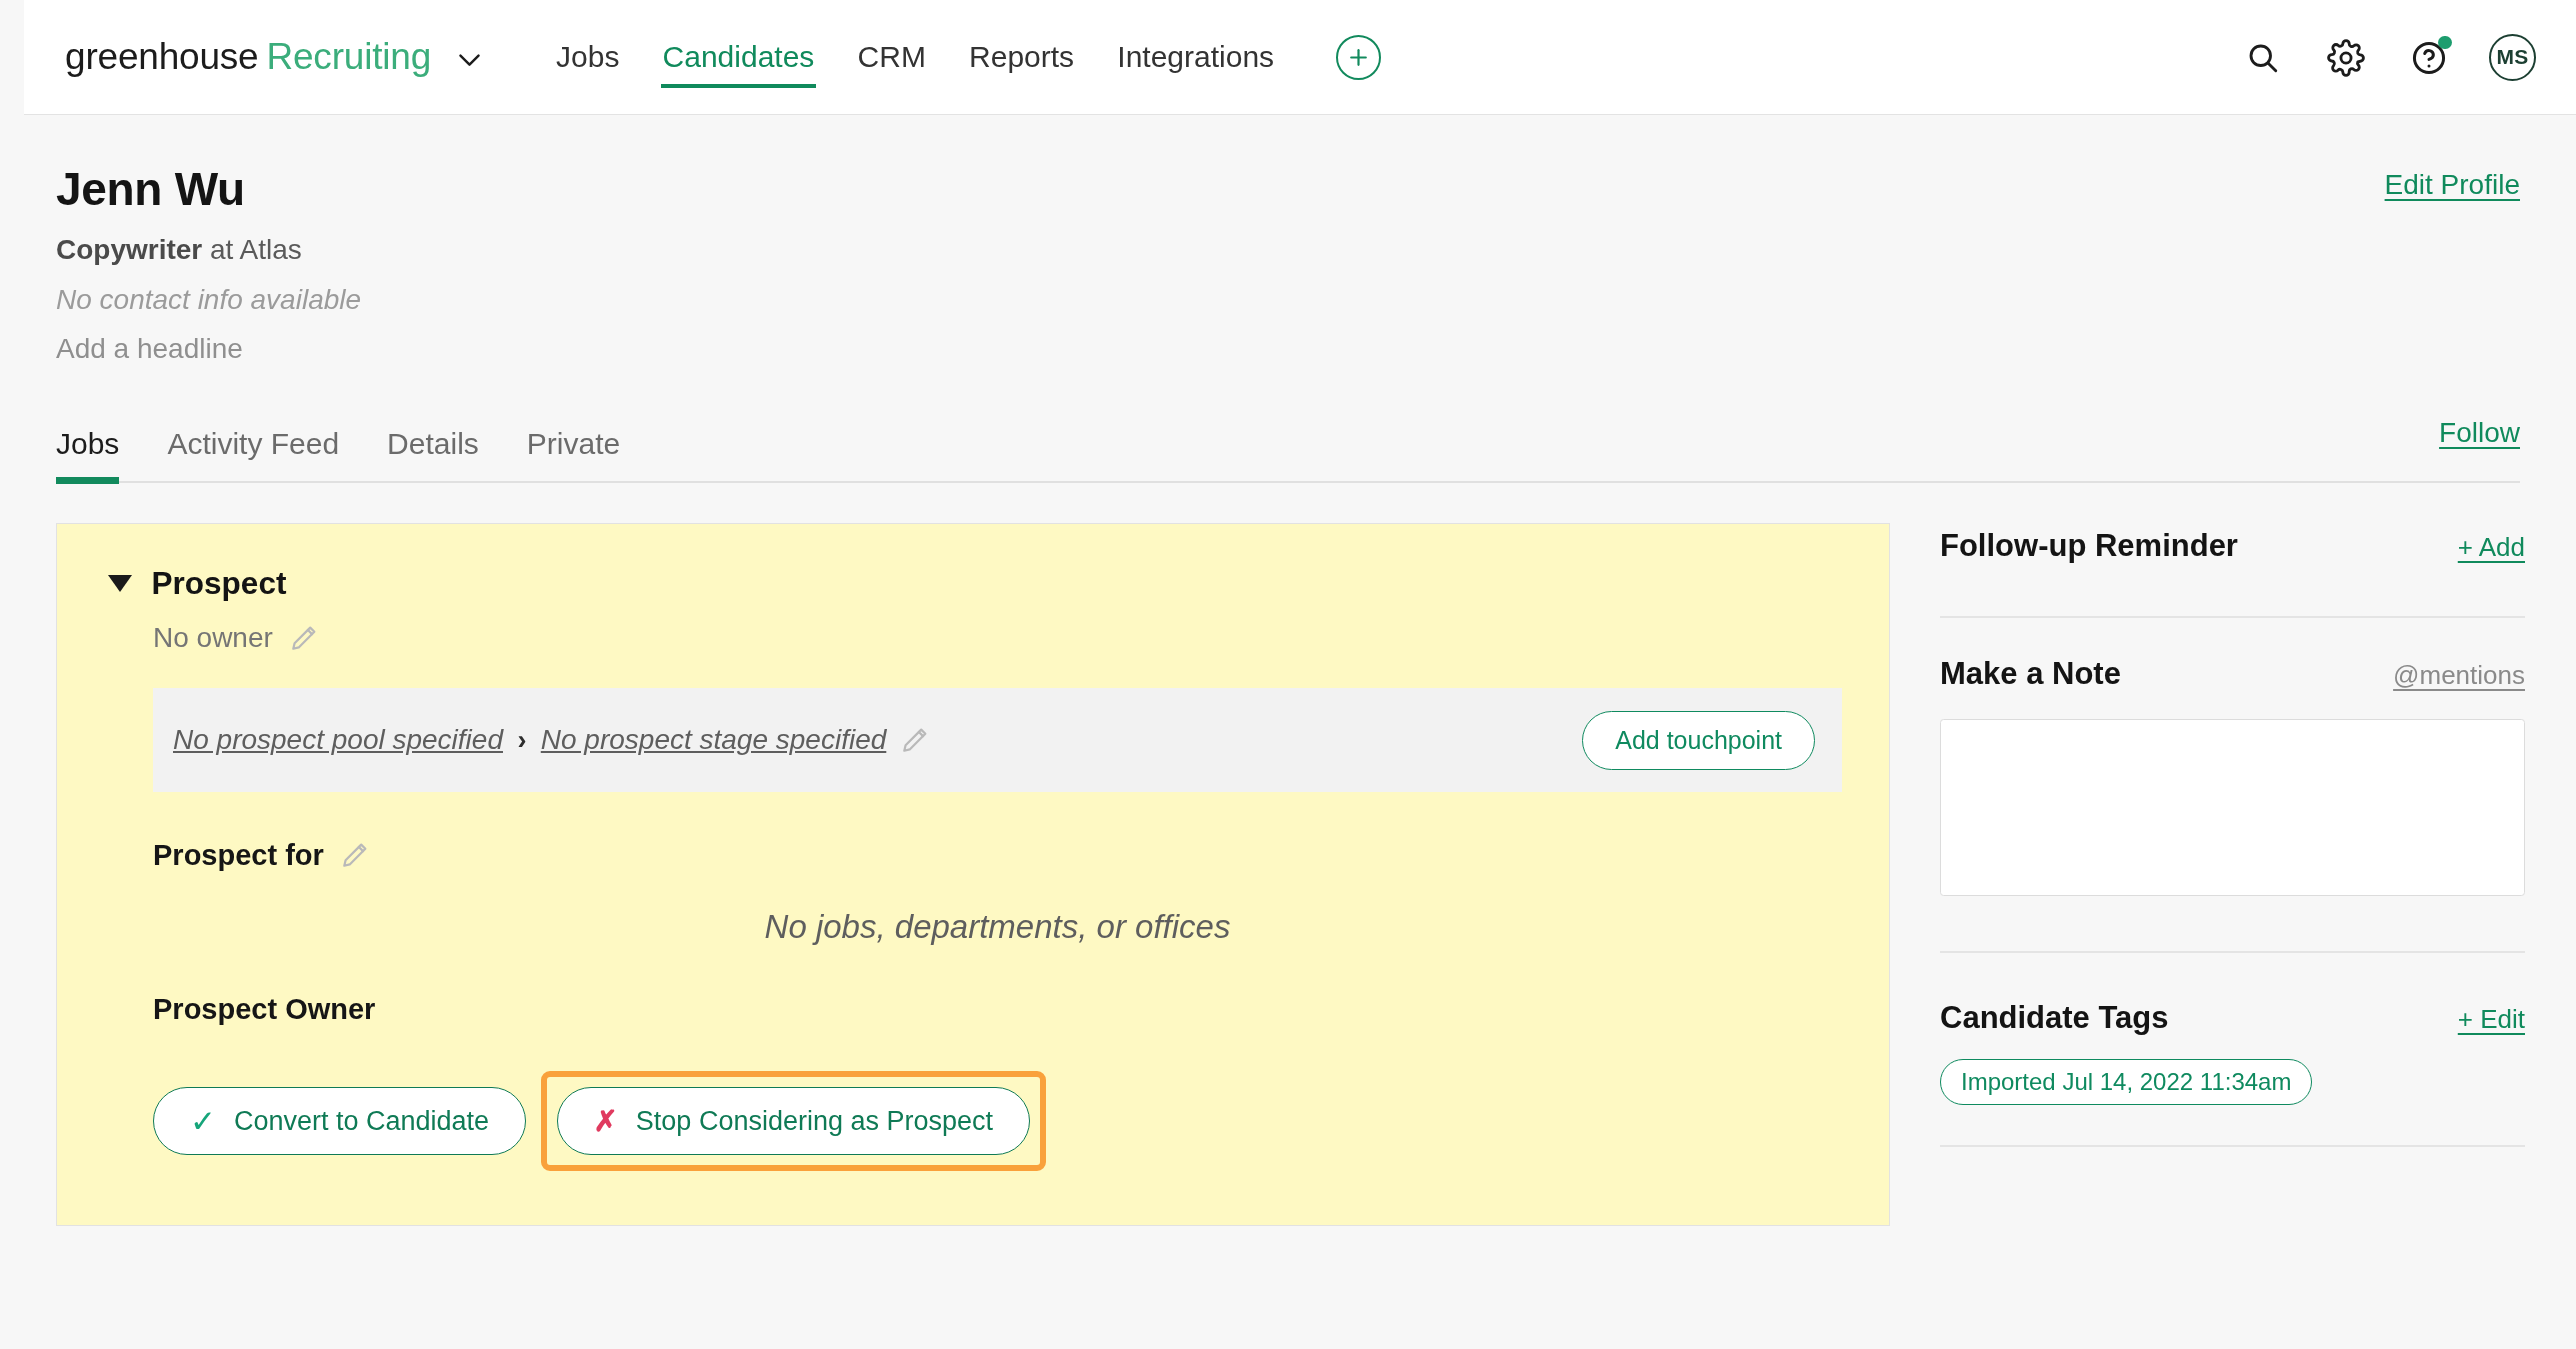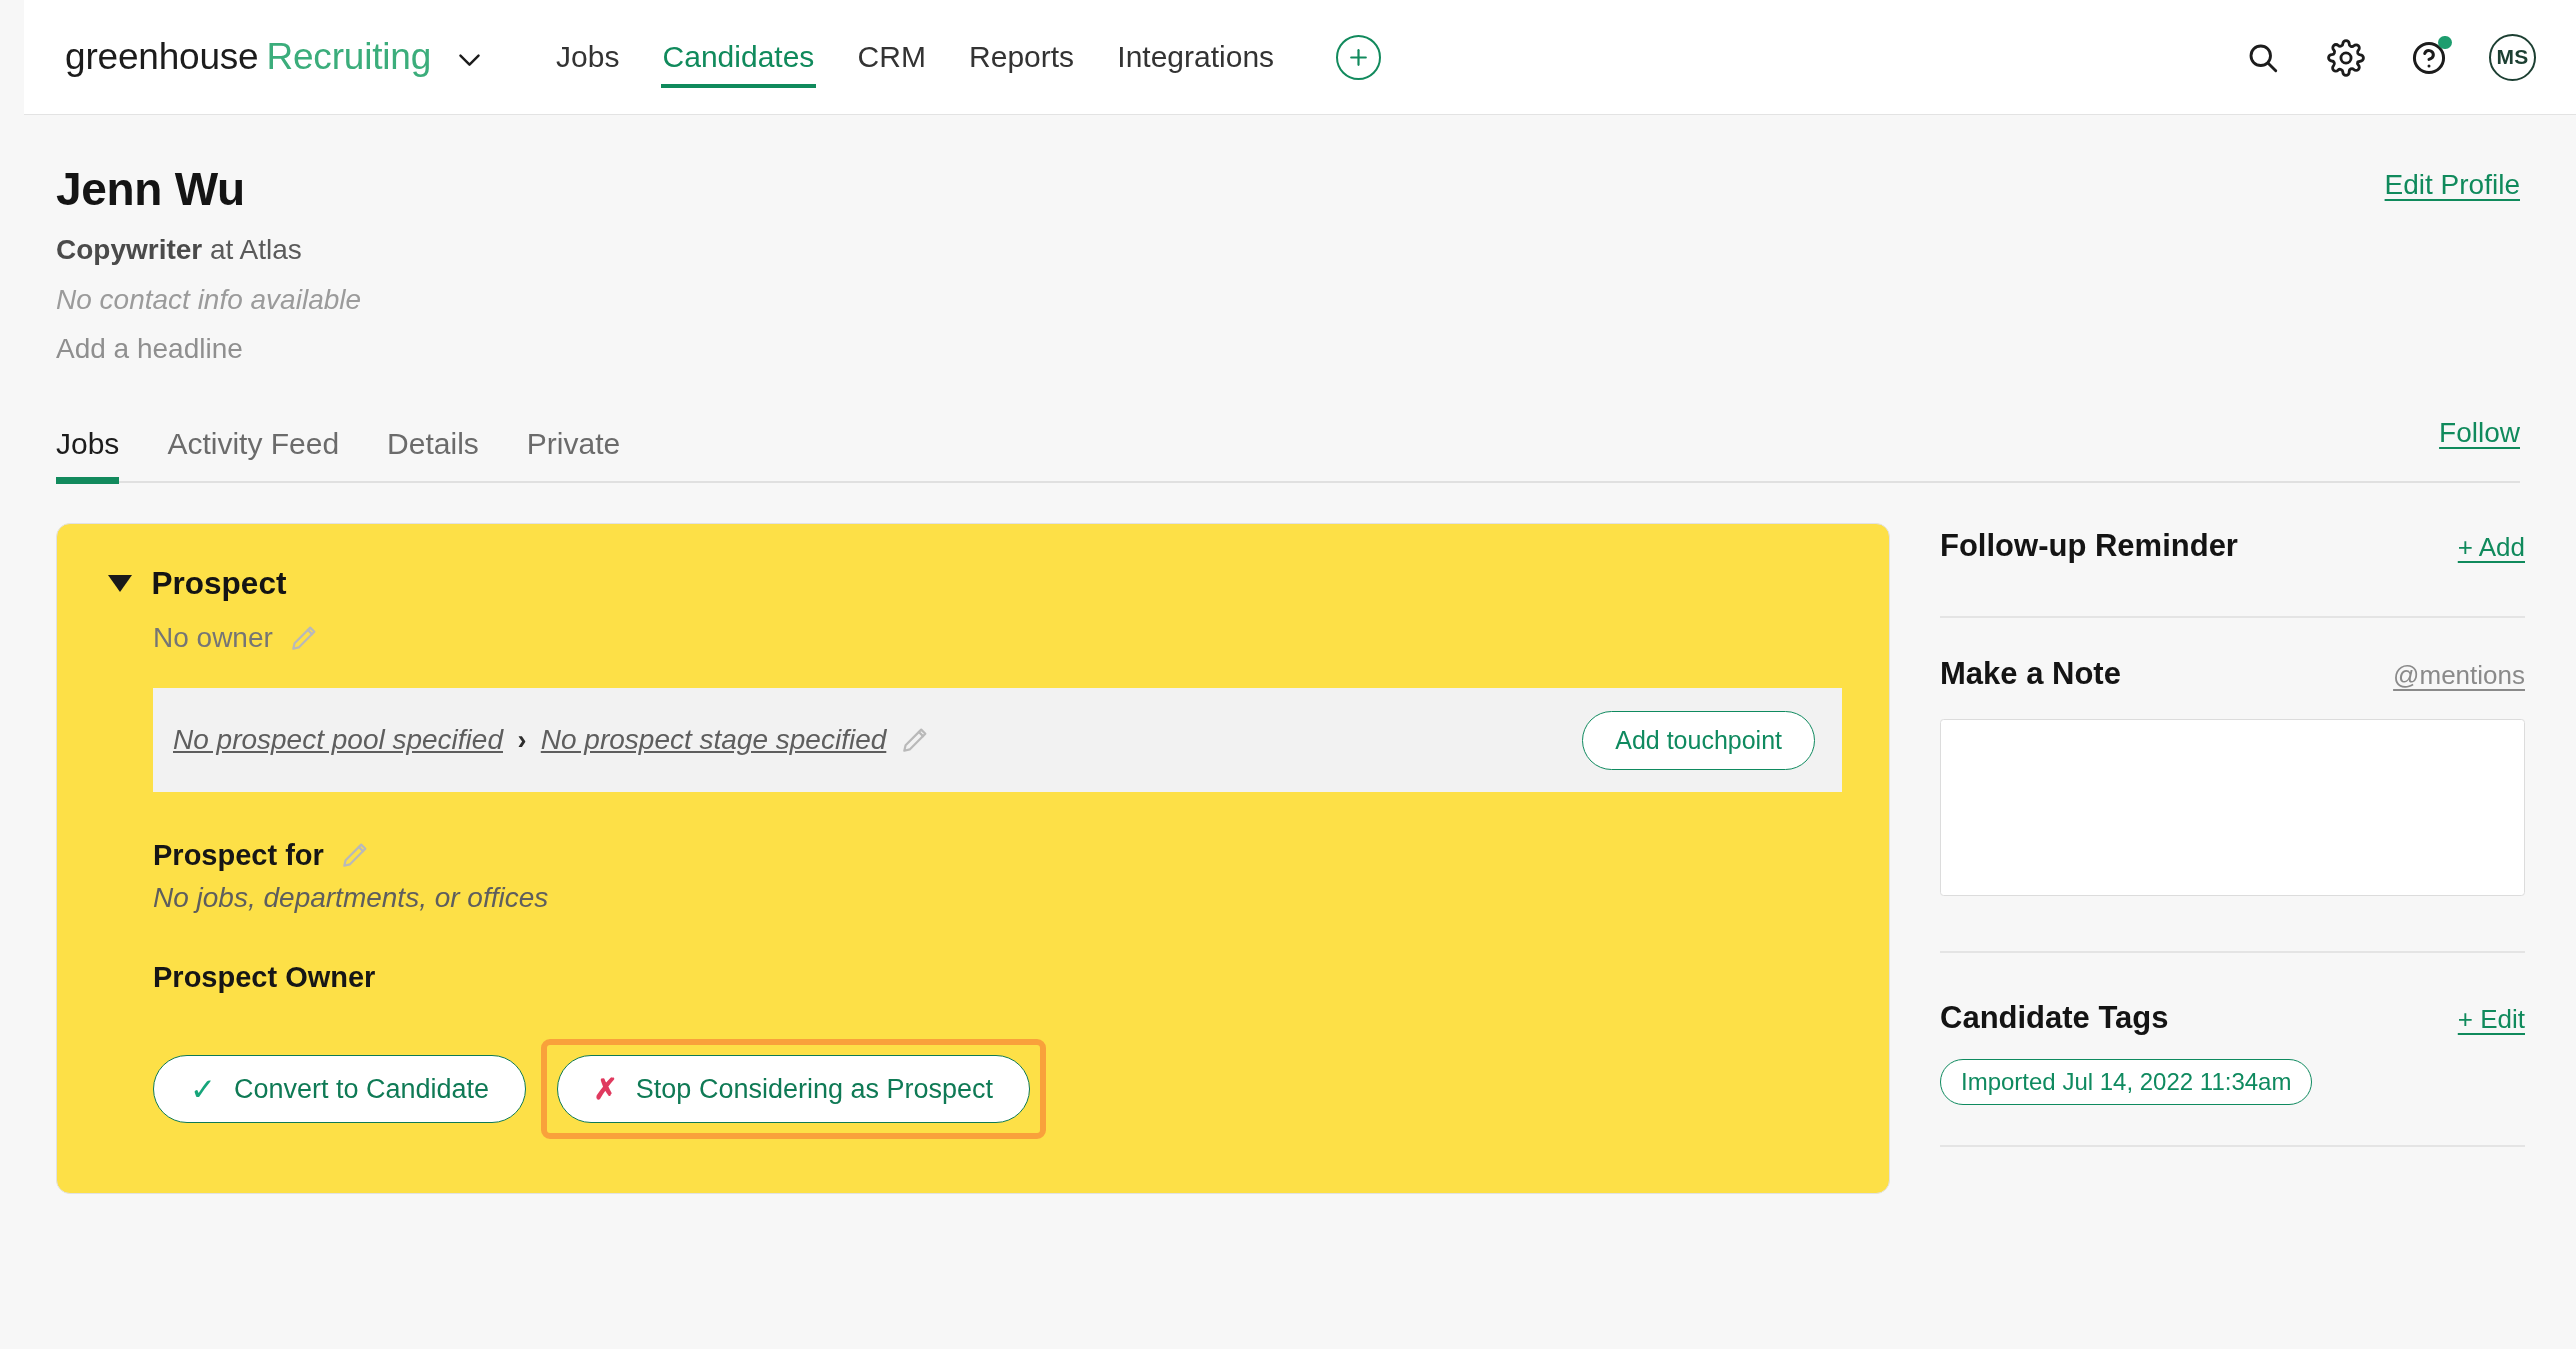--- a/index.html
+++ b/index.html
@@ -213,23 +213,23 @@
     padding: 0 56px;
     margin-top: 40px;
     align-items: flex-start;
     gap: 50px;
   }
   .col-main { width: 1834px; flex: none; }
   .col-side { width: 585px; flex: none; }
 
   
   .card {
-    background: #fde047;
+    background: #fef9c3;
     border: 1.8px solid #e2e2e2;
-    border-radius: 14px;
+    border-radius: 0;
     padding: 41px 47px 54px 47px;
     min-height: 558px;
   }
 
   .card-head {
     display: flex;
     align-items: center;
     gap: 20px;
   }
   .disclosure {
@@ -308,24 +308,25 @@
   }
 
   .sect-label {
     font-size: 29px;
     font-weight: 700;
     color: #161616;
   }
   .sect-gap-1 { margin-top: 47px; }
   .sect-gap-2 { margin-top: 47px; }
   .italic-val {
-    margin-top: 10px;
-    font-size: 28px;
+    margin-top: 36px;
+    font-size: 33px;
     font-style: italic;
     color: #5e5e5e;
+    text-align: center;
   }
   .owner-val { margin-top: 20px; }
 
   .action-row {
     margin-top: 45px;
     display: flex;
     align-items: center;
     gap: 0;
   }
   .btn-action {

